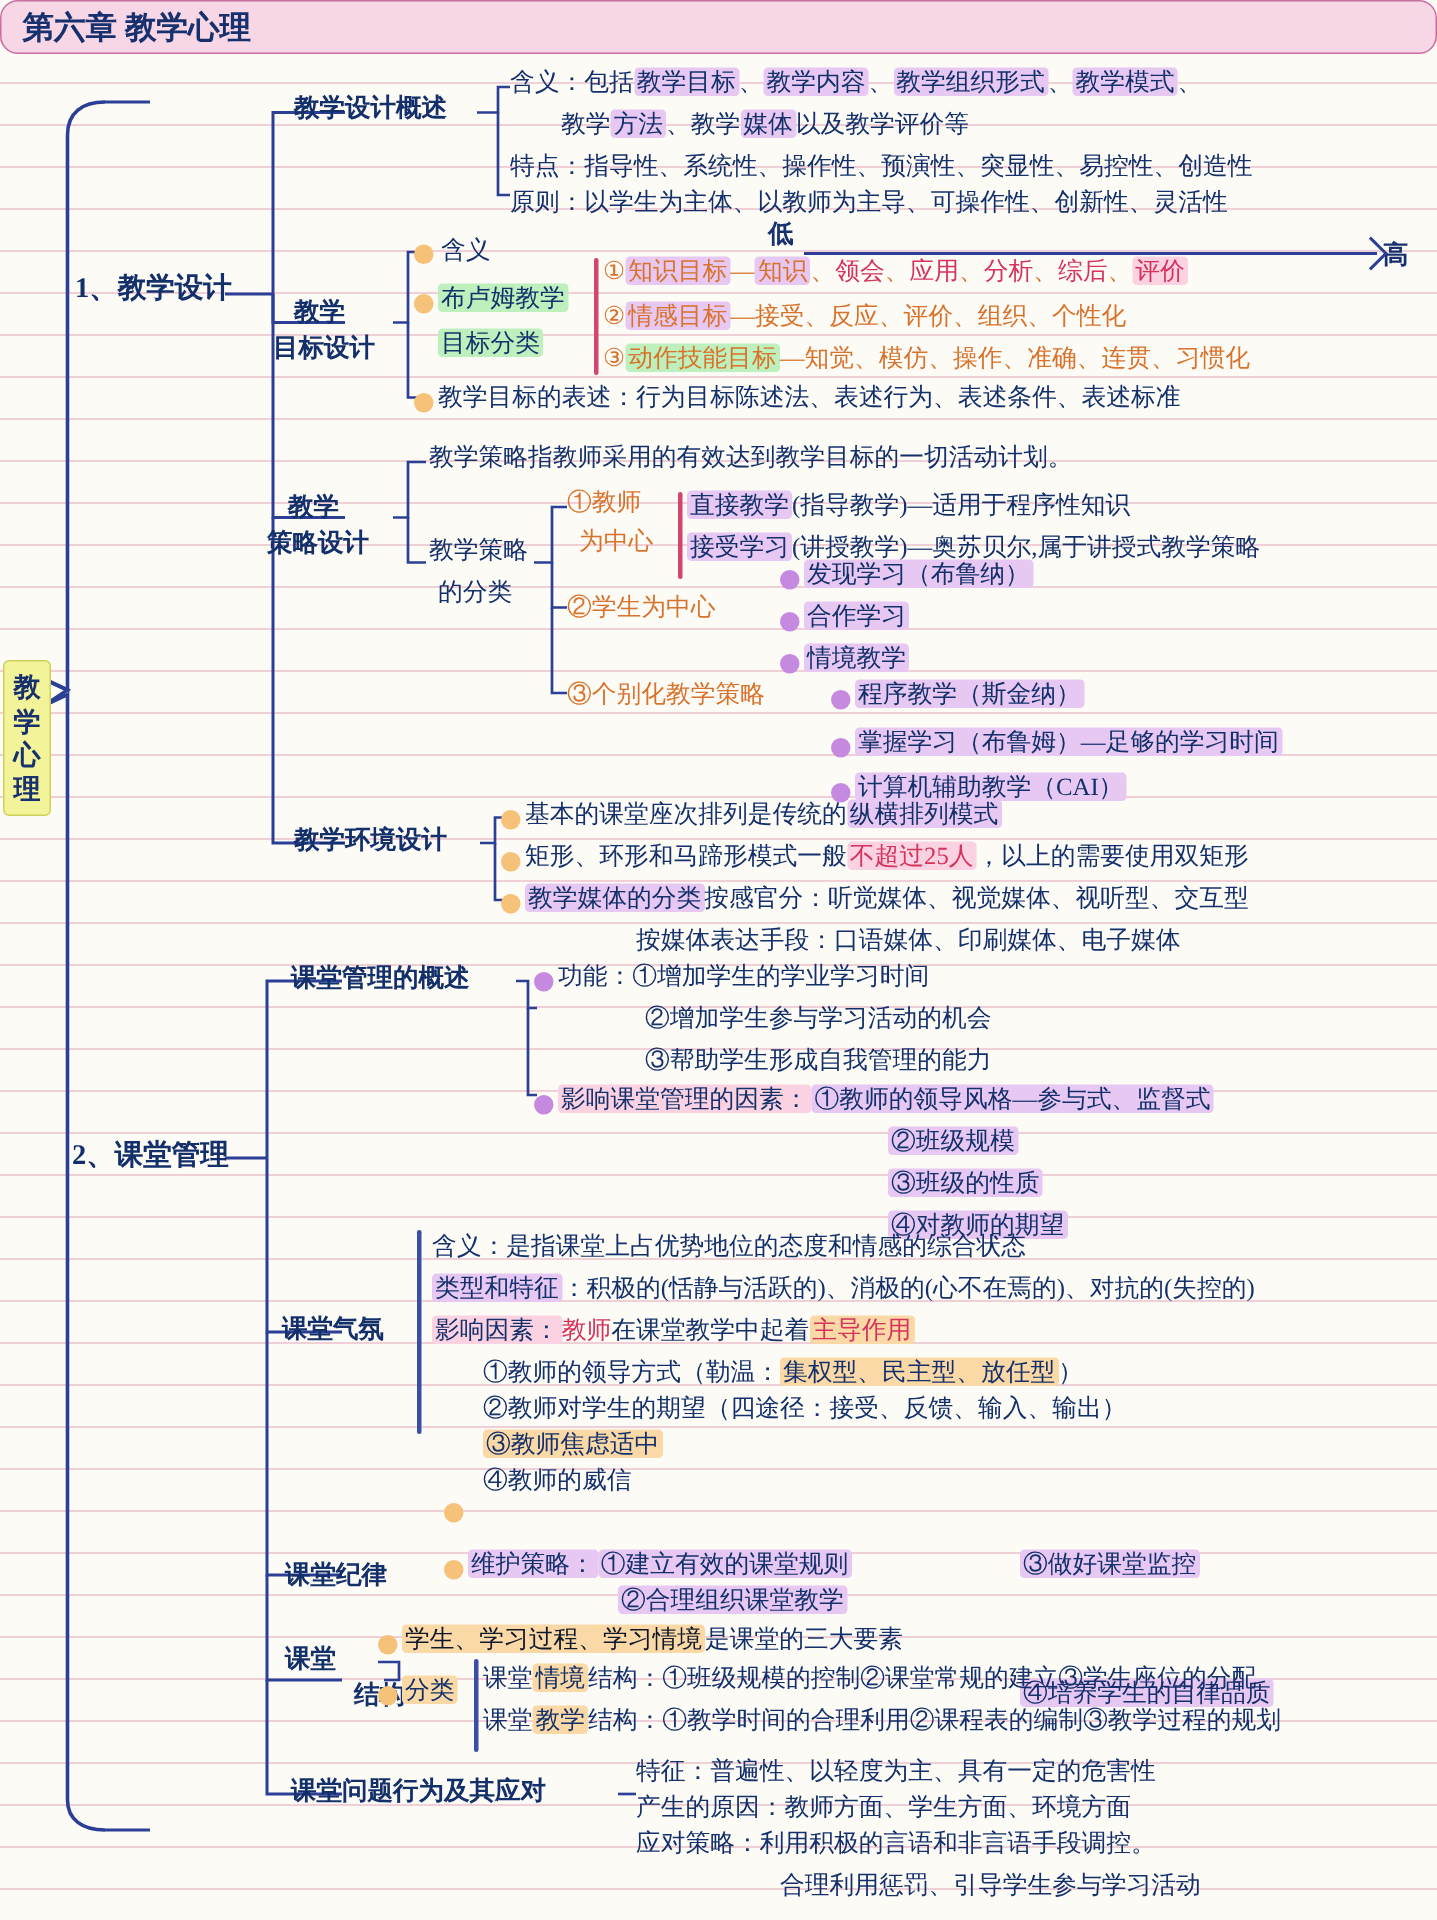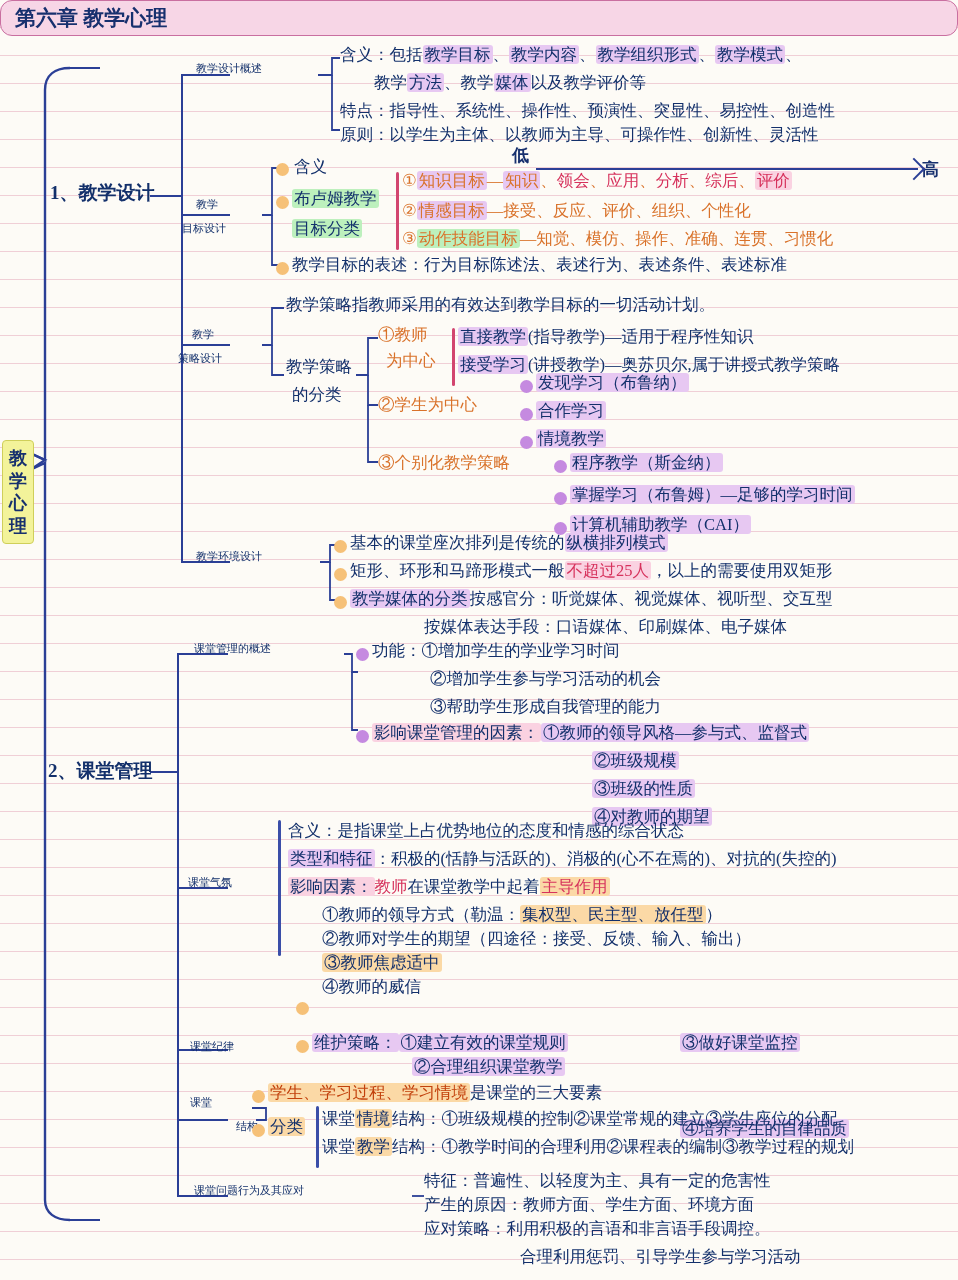--- a/index.html
+++ b/index.html
@@ -22,31 +22,31 @@
     background:#f7d6e6; border:1.5px solid #c96fa0; border-radius:12px;
     padding:3px 14px;
   }
   .rootbox{
     position:absolute; left:2px; top:440px; width:26px;
     background:#f3f39a; border:1px solid #cfcf5a; border-radius:4px;
     font-size:18px; font-weight:bold; text-align:center; color:#17306e;
     padding:6px 2px; line-height:1.25;
   }
   .lvl1{font-size:19px; font-weight:bold;}
-  .lvl2{font-size:11px; font-weight:normal;}
+  .lvl2{font-size:17px; font-weight:bold;}
   .body{font-size:16.5px;}
 
   
   .hl-p{background:#e7c8f2;border-radius:3px;padding:0 2px;}
   .hl-g{background:#bdf0bd;border-radius:3px;padding:0 2px;}
   .hl-o{background:#fbd9a6;border-radius:3px;padding:0 2px;}
   .hl-pk{background:#fad2e1;border-radius:3px;padding:0 2px;}
   .red{color:#d6325c;}
   .or{color:#d9722a;}
-  .gn{color:#c2410c;}
+  .gn{color:#0f172a;}
 
   .dot{position:absolute;width:13px;height:13px;border-radius:50%;}
   .dot.o{background:#f6c178;}
   .dot.p{background:#c58ae0;}
 
   .vb{position:absolute;width:3px;background:#d2456f;border-radius:2px;}
   .vb2{position:absolute;width:3px;background:#3a4ea8;border-radius:2px;}
 
   .lowhigh{position:absolute;font-size:17px;font-weight:bold;color:#17306e;}
   .arrowline{position:absolute;height:2px;background:#2b3f96;}

